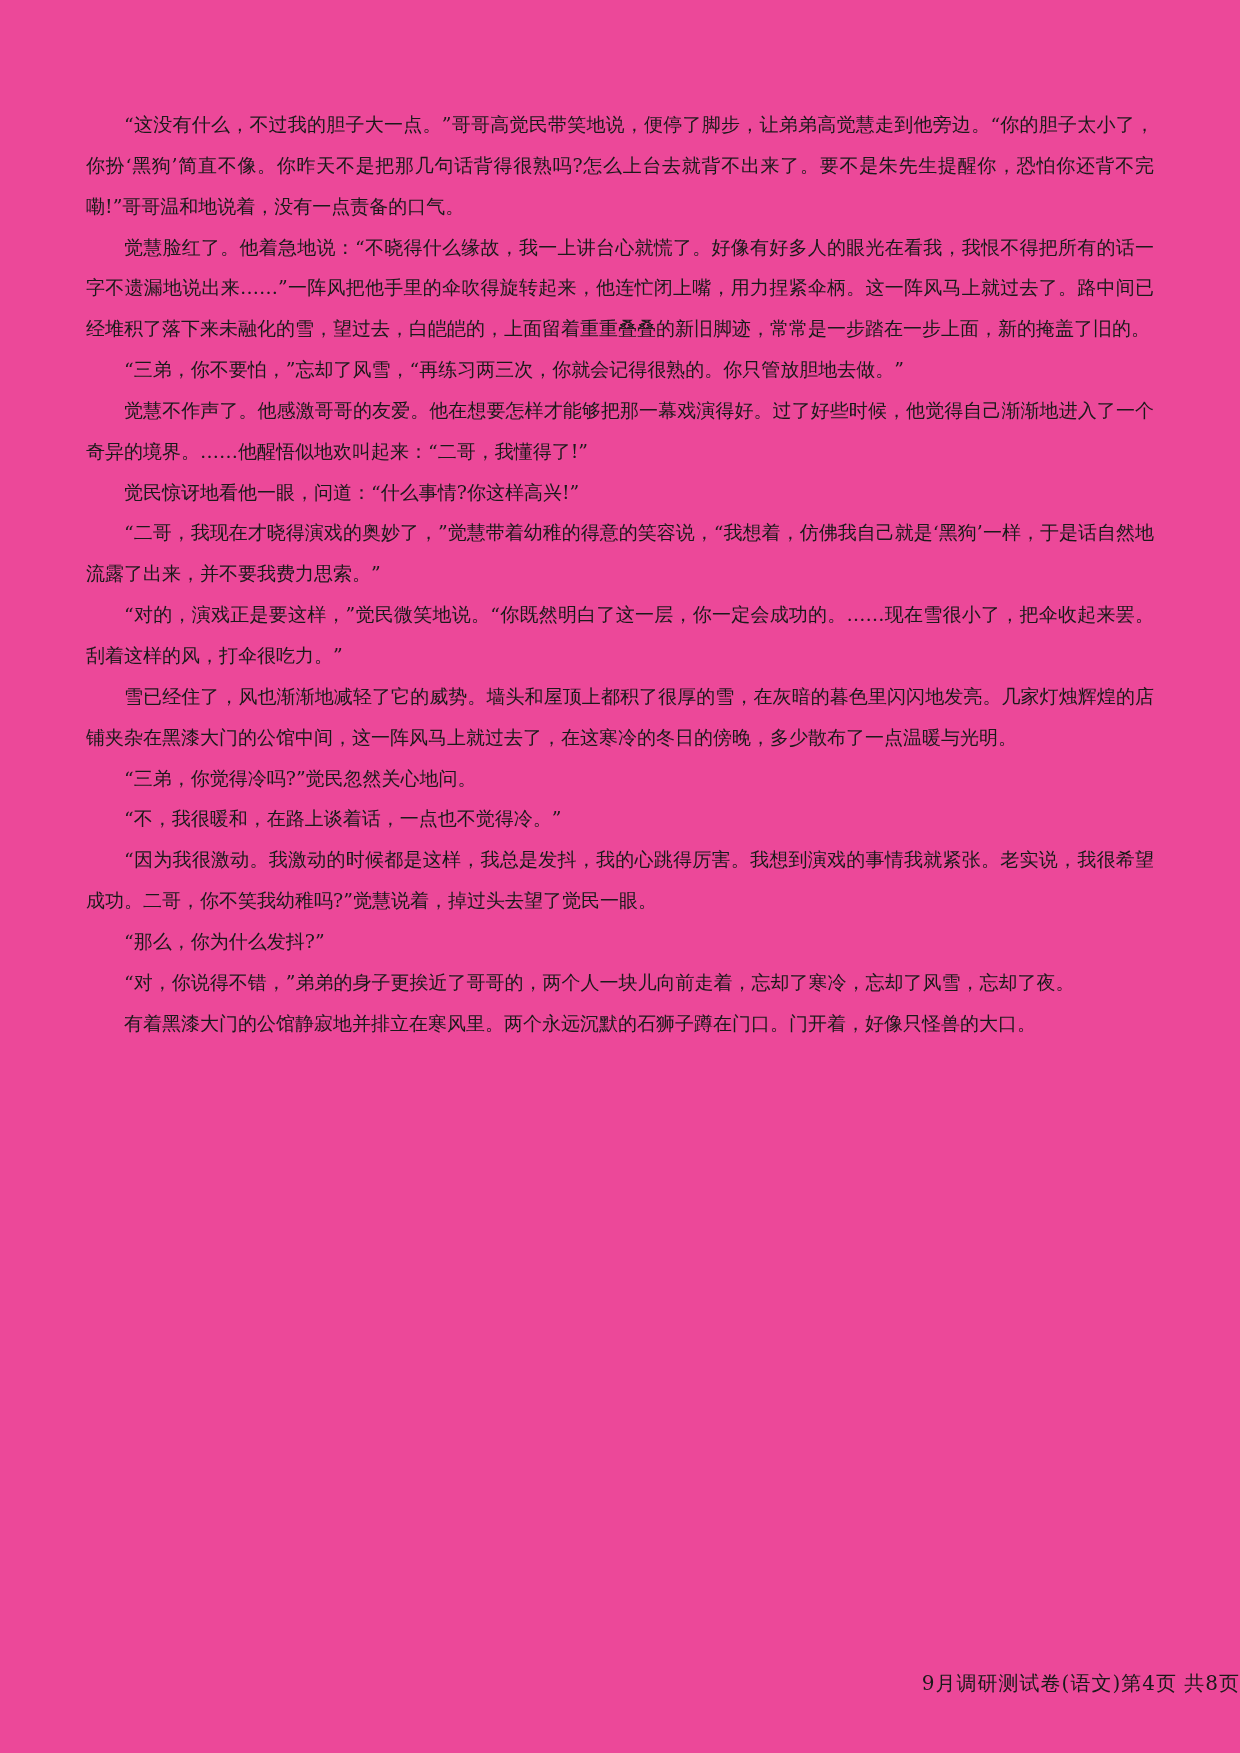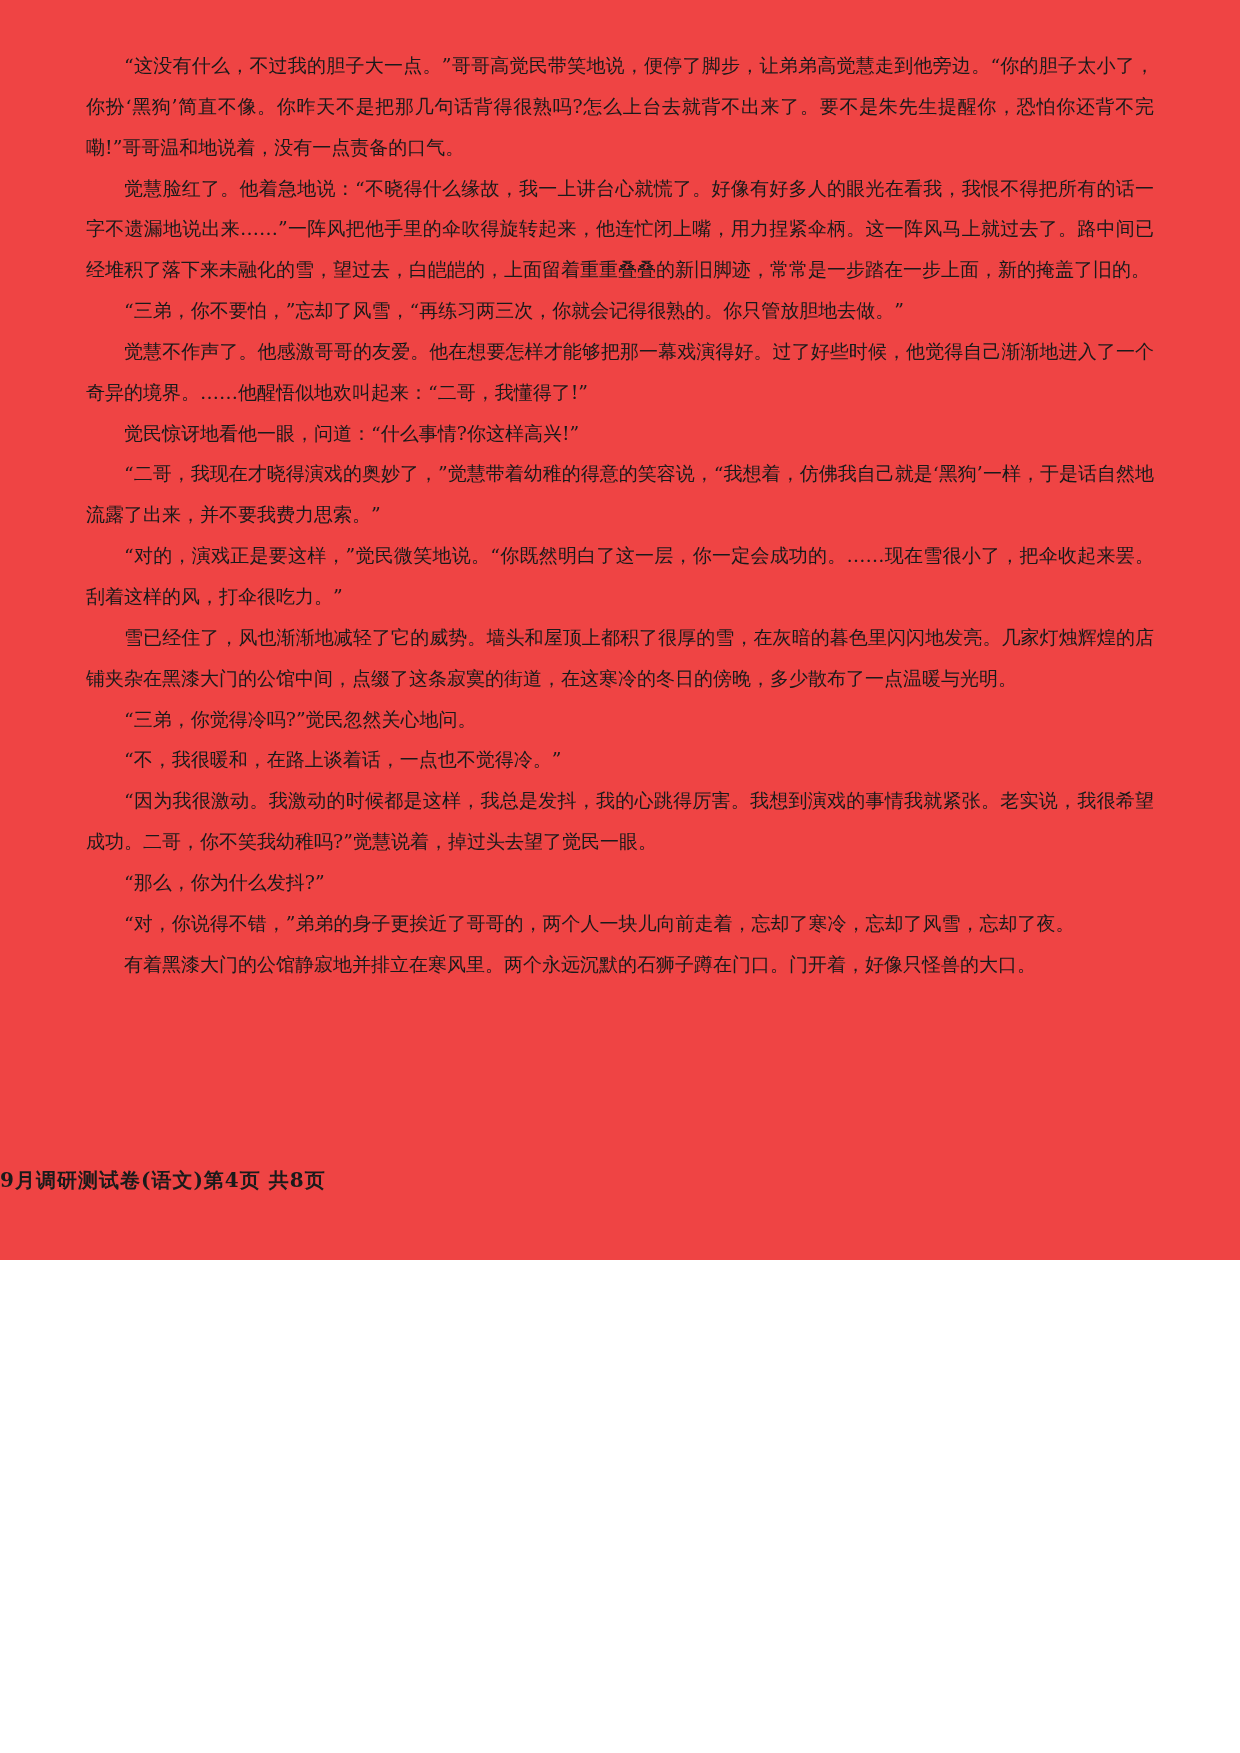--- a/index.html
+++ b/index.html
@@ -5,61 +5,61 @@
   html, body {
     margin: 0;
     padding: 0;
     background: #ffffff;
     color: #1a1a1a;
     font-family: "DejaVu Serif", "Liberation Serif", serif;
   }
   .page {
     position: relative;
     width: 1240px;
-    height: 1260px;
+    height: 1753px;
     box-sizing: border-box;
-    background: #ef4444;
-    padding: 45px 86px 0 86px;
+    background: #ec4899;
+    padding: 104px 86px 0 86px;
     overflow: hidden;
   }
   .content {
     width: 1068px;
   }
   .para {
     margin: 0;
     font-size: 19px;
     line-height: 2.15;
     text-align: justify;
     text-indent: 2em;
     word-break: break-all;
   }
   .footer {
     position: absolute;
     left: 0;
-    bottom: 66px;
+    bottom: 56px;
     width: 100%;
-    text-align: left;
+    text-align: right;
     font-size: 20px;
-    font-weight: bold;
+    font-weight: normal;
     letter-spacing: 1px;
   }
 </style>
 </head>
 <body>
 
 <div class="page">
   <div class="content">
     <p class="para">“这没有什么，不过我的胆子大一点。”哥哥高觉民带笑地说，便停了脚步，让弟弟高觉慧走到他旁边。“你的胆子太小了，你扮‘黑狗’简直不像。你昨天不是把那几句话背得很熟吗?怎么上台去就背不出来了。要不是朱先生提醒你，恐怕你还背不完嘞!”哥哥温和地说着，没有一点责备的口气。</p>
     <p class="para">觉慧脸红了。他着急地说：“不晓得什么缘故，我一上讲台心就慌了。好像有好多人的眼光在看我，我恨不得把所有的话一字不遗漏地说出来……”一阵风把他手里的伞吹得旋转起来，他连忙闭上嘴，用力捏紧伞柄。这一阵风马上就过去了。路中间已经堆积了落下来未融化的雪，望过去，白皑皑的，上面留着重重叠叠的新旧脚迹，常常是一步踏在一步上面，新的掩盖了旧的。</p>
     <p class="para">“三弟，你不要怕，”忘却了风雪，“再练习两三次，你就会记得很熟的。你只管放胆地去做。”</p>
     <p class="para">觉慧不作声了。他感激哥哥的友爱。他在想要怎样才能够把那一幕戏演得好。过了好些时候，他觉得自己渐渐地进入了一个奇异的境界。……他醒悟似地欢叫起来：“二哥，我懂得了!”</p>
     <p class="para">觉民惊讶地看他一眼，问道：“什么事情?你这样高兴!”</p>
     <p class="para">“二哥，我现在才晓得演戏的奥妙了，”觉慧带着幼稚的得意的笑容说，“我想着，仿佛我自己就是‘黑狗’一样，于是话自然地流露了出来，并不要我费力思索。”</p>
     <p class="para">“对的，演戏正是要这样，”觉民微笑地说。“你既然明白了这一层，你一定会成功的。……现在雪很小了，把伞收起来罢。刮着这样的风，打伞很吃力。”</p>
-    <p class="para">雪已经住了，风也渐渐地减轻了它的威势。墙头和屋顶上都积了很厚的雪，在灰暗的暮色里闪闪地发亮。几家灯烛辉煌的店铺夹杂在黑漆大门的公馆中间，点缀了这条寂寞的街道，在这寒冷的冬日的傍晚，多少散布了一点温暖与光明。</p>
+    <p class="para">雪已经住了，风也渐渐地减轻了它的威势。墙头和屋顶上都积了很厚的雪，在灰暗的暮色里闪闪地发亮。几家灯烛辉煌的店铺夹杂在黑漆大门的公馆中间，这一阵风马上就过去了，在这寒冷的冬日的傍晚，多少散布了一点温暖与光明。</p>
     <p class="para">“三弟，你觉得冷吗?”觉民忽然关心地问。</p>
     <p class="para">“不，我很暖和，在路上谈着话，一点也不觉得冷。”</p>
     <p class="para">“因为我很激动。我激动的时候都是这样，我总是发抖，我的心跳得厉害。我想到演戏的事情我就紧张。老实说，我很希望成功。二哥，你不笑我幼稚吗?”觉慧说着，掉过头去望了觉民一眼。</p>
     <p class="para">“那么，你为什么发抖?”</p>
     <p class="para">“对，你说得不错，”弟弟的身子更挨近了哥哥的，两个人一块儿向前走着，忘却了寒冷，忘却了风雪，忘却了夜。</p>
     <p class="para">有着黑漆大门的公馆静寂地并排立在寒风里。两个永远沉默的石狮子蹲在门口。门开着，好像只怪兽的大口。</p>
   </div>
   <div class="footer">9月调研测试卷(语文)第4页 共8页</div>
 </div>
 

